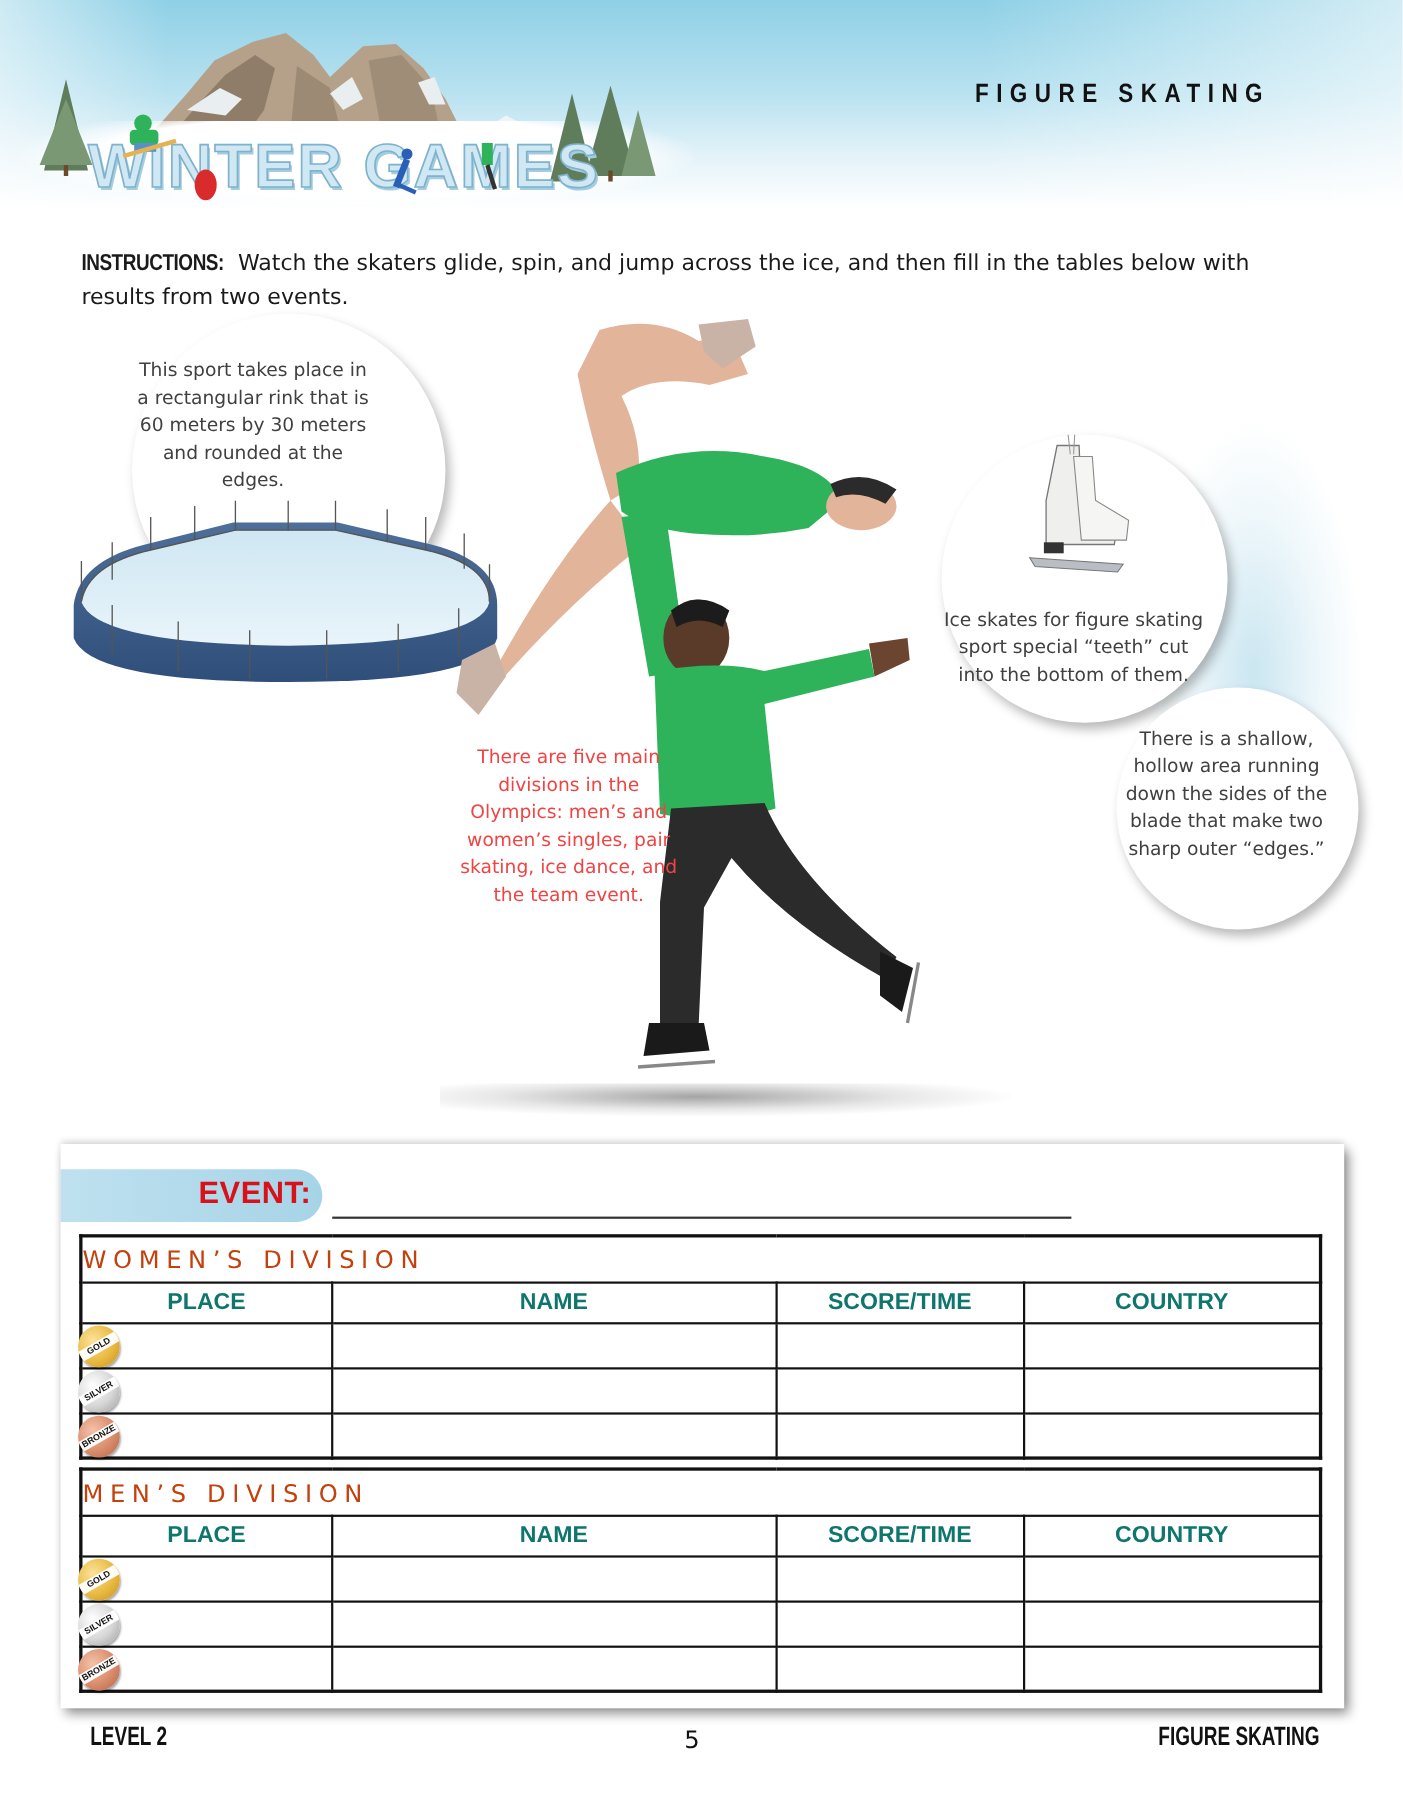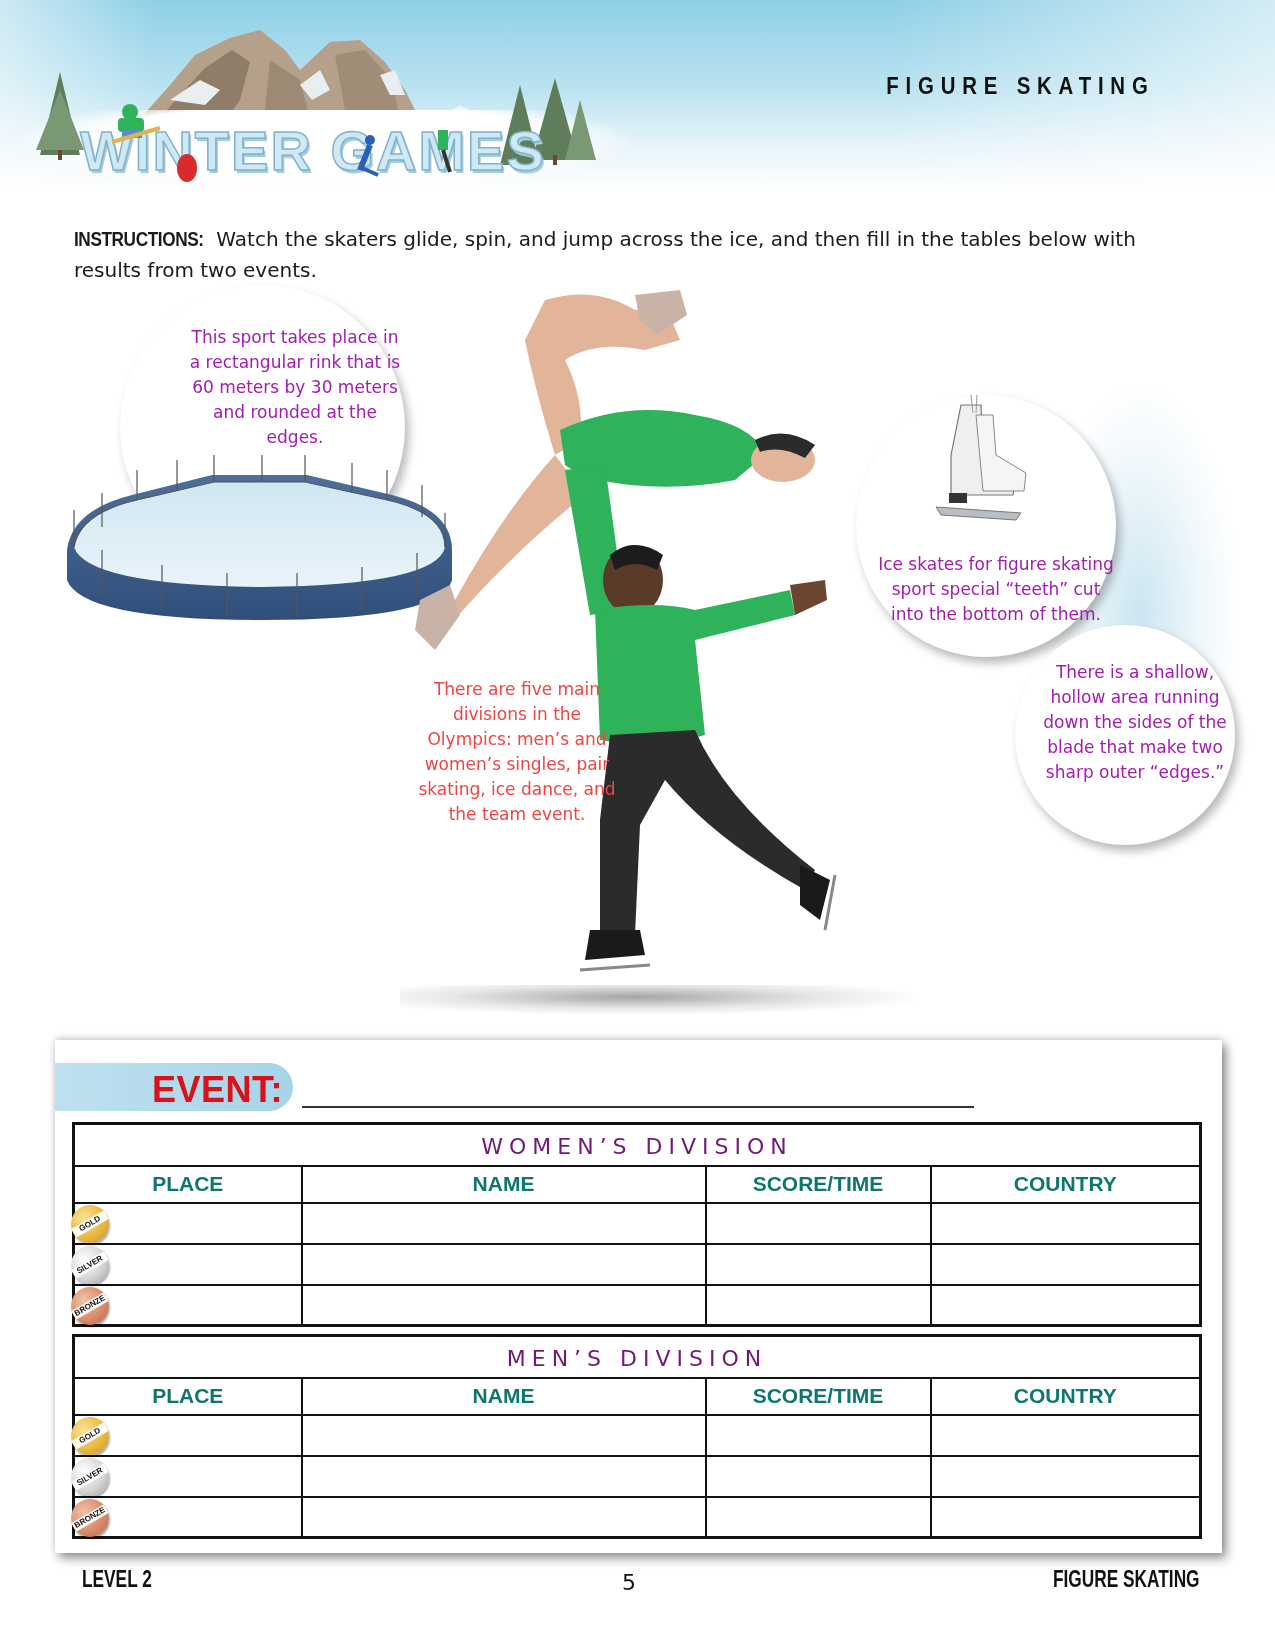--- a/index.html
+++ b/index.html
@@ -40,21 +40,21 @@
     font-family: "Liberation Sans", sans-serif; font-weight: bold; font-size: 21px;
     letter-spacing: -0.5px; display: inline-block; transform: scaleX(0.82); transform-origin: left center;
     margin-right: -22px;
   }
 
   
   .bubble {
     position: absolute; background: #ffffff; border-radius: 50%;
     box-shadow: 4px 6px 10px rgba(0,0,0,0.28);
     font-family: "DejaVu Sans", sans-serif; font-size: 17px; line-height: 25px;
-    text-align: center; color: #a21caf; display: flex; align-items: center; justify-content: flex-end;
+    text-align: center; color: #404040; display: flex; align-items: center; justify-content: flex-start;
   }
   .bubble-rink { left: 120px; top: 285px; width: 285px; height: 285px; align-items: flex-start; padding-top: 40px; }
   .bubble-rink .txt { width: 220px; }
   .bubble-skates { left: 856px; top: 395px; width: 260px; height: 262px; align-items: flex-end; padding-bottom: 30px; }
   .bubble-skates .txt { width: 240px; }
   .bubble-blade { left: 1015px; top: 625px; width: 220px; height: 220px; align-items: flex-start; padding-top: 35px; }
   .bubble-blade .txt { width: 200px; }
   .ice-splash {
     position: absolute; left: 1040px; top: 380px; width: 200px; height: 460px;
     background: radial-gradient(ellipse at 50% 50%, rgba(140,200,225,0.45) 0%, rgba(180,220,235,0.2) 45%, rgba(255,255,255,0) 70%);
@@ -79,36 +79,36 @@
     position: absolute; left: 55px; top: 1040px; width: 1167px; height: 513px; background: #ffffff;
     box-shadow: 4px 5px 10px rgba(0,0,0,0.45), 0 -3px 6px rgba(0,0,0,0.12);
   }
   .event-tab {
     position: absolute; left: 55px; top: 1063px; width: 238px; height: 48px;
     background: linear-gradient(90deg, #bfe1ef 0%, #a6d4e7 100%);
     border-radius: 0 24px 24px 0;
   }
   .event-label {
     position: absolute; right: 10px; top: 6px; font-family: "Liberation Sans", sans-serif;
-    font-weight: bold; font-size: 36px; color: #d9111a; letter-spacing: 0.5px;
+    font-weight: bold; font-size: 28px; color: #d9111a; letter-spacing: 0.5px;
   }
   .event-line {
     position: absolute; left: 302px; top: 1106px; width: 672px; height: 0; border-top: 2px solid #333;
   }
 
   table.results {
     position: absolute; left: 72px; width: 1130px; border-collapse: collapse; table-layout: fixed;
     border: 3px solid #111;
   }
   table.results td, table.results th { border: 2px solid #111; }
   .t-women { top: 1122px; }
   .t-men { top: 1334px; padding-left: 43px; }
   .division-row th {
     height: 42px; font-family: "DejaVu Sans", sans-serif; font-weight: normal;
-    font-size: 22px; letter-spacing: 6px; color: #701a75; text-align: center; padding-top: 4px;
+    font-size: 22px; letter-spacing: 6px; color: #c2410c; text-align: left; padding-top: 4px;
   }
   .head-row th {
     height: 37px; font-family: "Liberation Sans", sans-serif; font-weight: bold; font-size: 21px;
     color: #0f766e; text-align: center;
   }
   .data-row td { height: 41px; position: relative; }
   .col-place { width: 228px; }
   .col-name { width: 404px; }
   .col-score { width: 225px; }
   .col-country { width: auto; }

